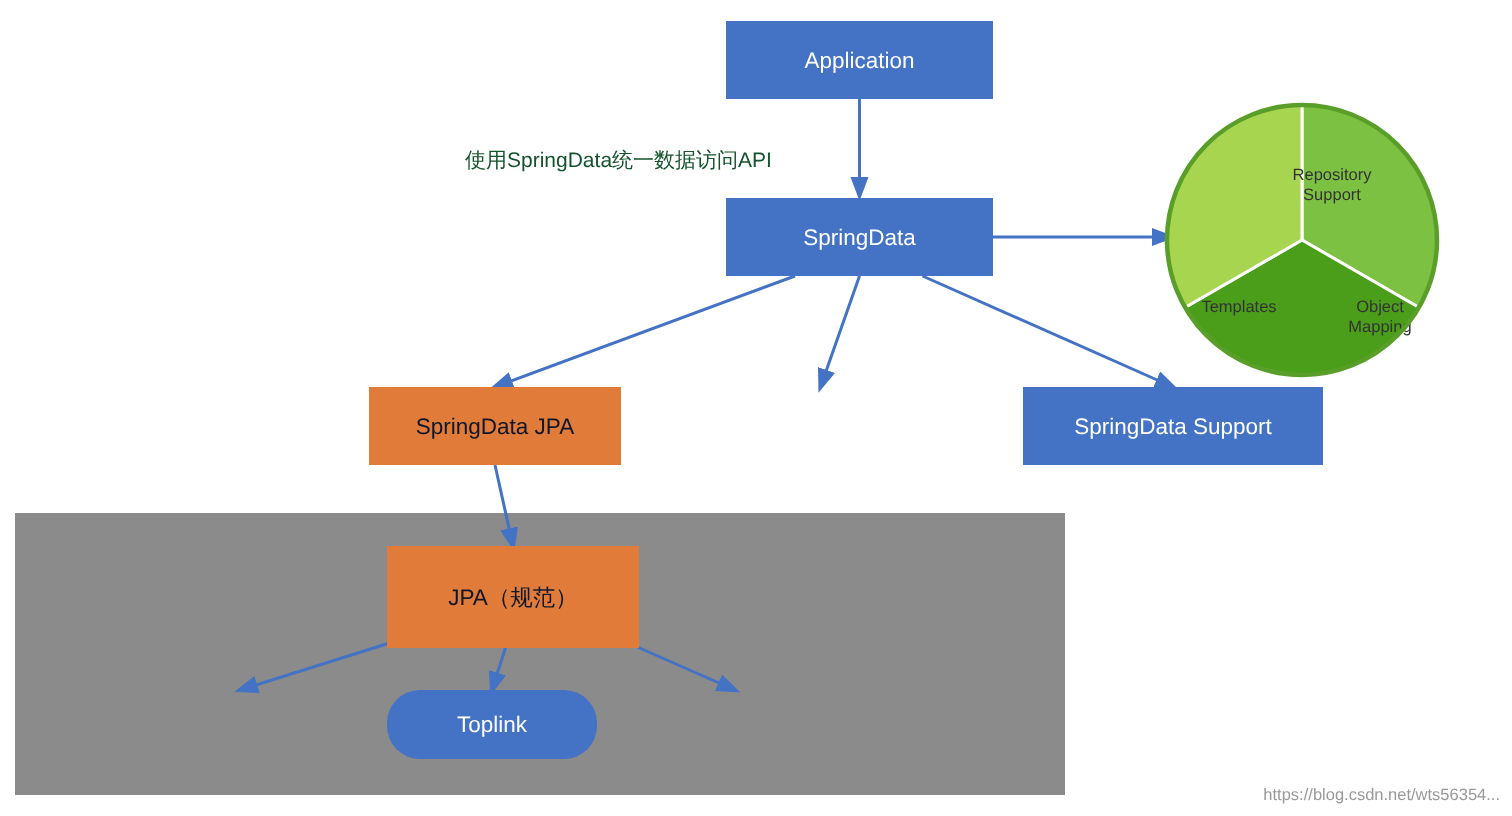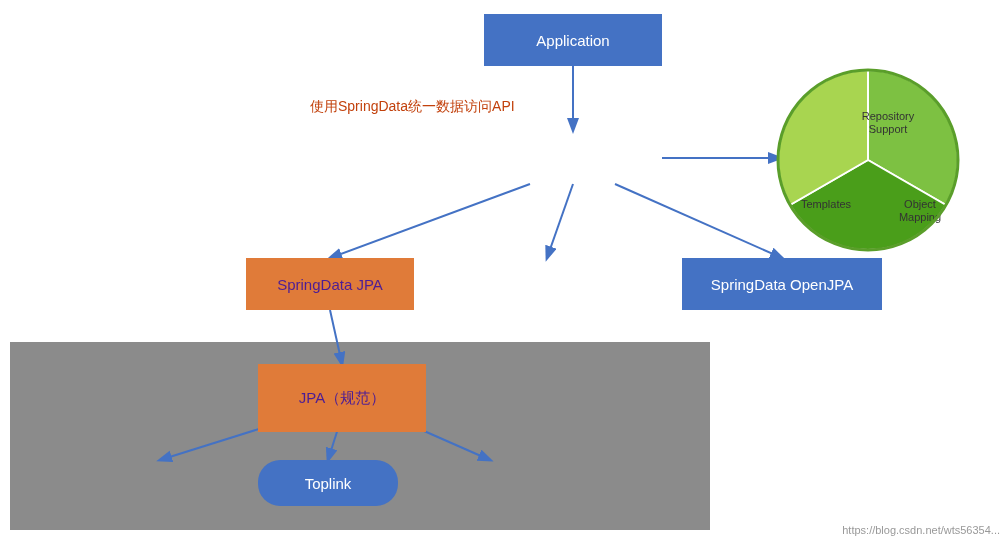--- a/index.html
+++ b/index.html
@@ -31,21 +31,21 @@
       border: none;
     }
 
     .box-blue {
       background: #4472C4;
       color: #fff;
     }
 
     .box-orange {
       background: #E07B39;
-      color: #4c1d95;
+      color: #0f172a;
       text-align: center;
     }
 
     .box-black {
       background: #000;
       color: #fff;
     }
 
     
     #box-application {
@@ -134,21 +134,21 @@
     .label-text {
       position: absolute;
       font-size: 14px;
       color: #333;
     }
 
     #label-springdata-desc {
       left: 310px;
       top: 98px;
       font-size: 14px;
-      color: #c2410c;
+      color: #14532d;
     }
 
     
     .watermark {
       position: absolute;
       bottom: 8px;
       right: 8px;
       font-size: 11px;
       color: #999;
     }
@@ -205,27 +205,28 @@
 
     <line x1="300" y1="416" x2="160" y2="460" stroke="#4472C4" stroke-width="2" marker-end="url(#arrowBlue)"></line>
 
     <line x1="342" y1="416" x2="328" y2="460" stroke="#4472C4" stroke-width="2" marker-end="url(#arrowBlue)"></line>
 
     <line x1="390" y1="416" x2="490" y2="460" stroke="#4472C4" stroke-width="2" marker-end="url(#arrowBlue)"></line>
   </svg>
 
   <div class="box box-blue" id="box-application">Application</div>
 
+  <div class="box box-blue" id="box-springdata">SpringData</div>
 
   <div class="label-text" id="label-springdata-desc">使用SpringData统一数据访问API</div>
 
   <div class="box box-orange" id="box-springdata-jpa">SpringData JPA</div>
 
 
-  <div class="box box-blue" id="box-springdata-mongodb">SpringData OpenJPA</div>
+  <div class="box box-blue" id="box-springdata-mongodb">SpringData Support</div>
 
   <div class="box box-orange" id="box-jpa">JPA（规范）</div>
 
 
   <div class="box box-blue" id="box-toplink">Toplink</div>
 
 
   <div class="circle-diagram">
     <svg width="200" height="200" viewBox="0 0 200 200">
 

